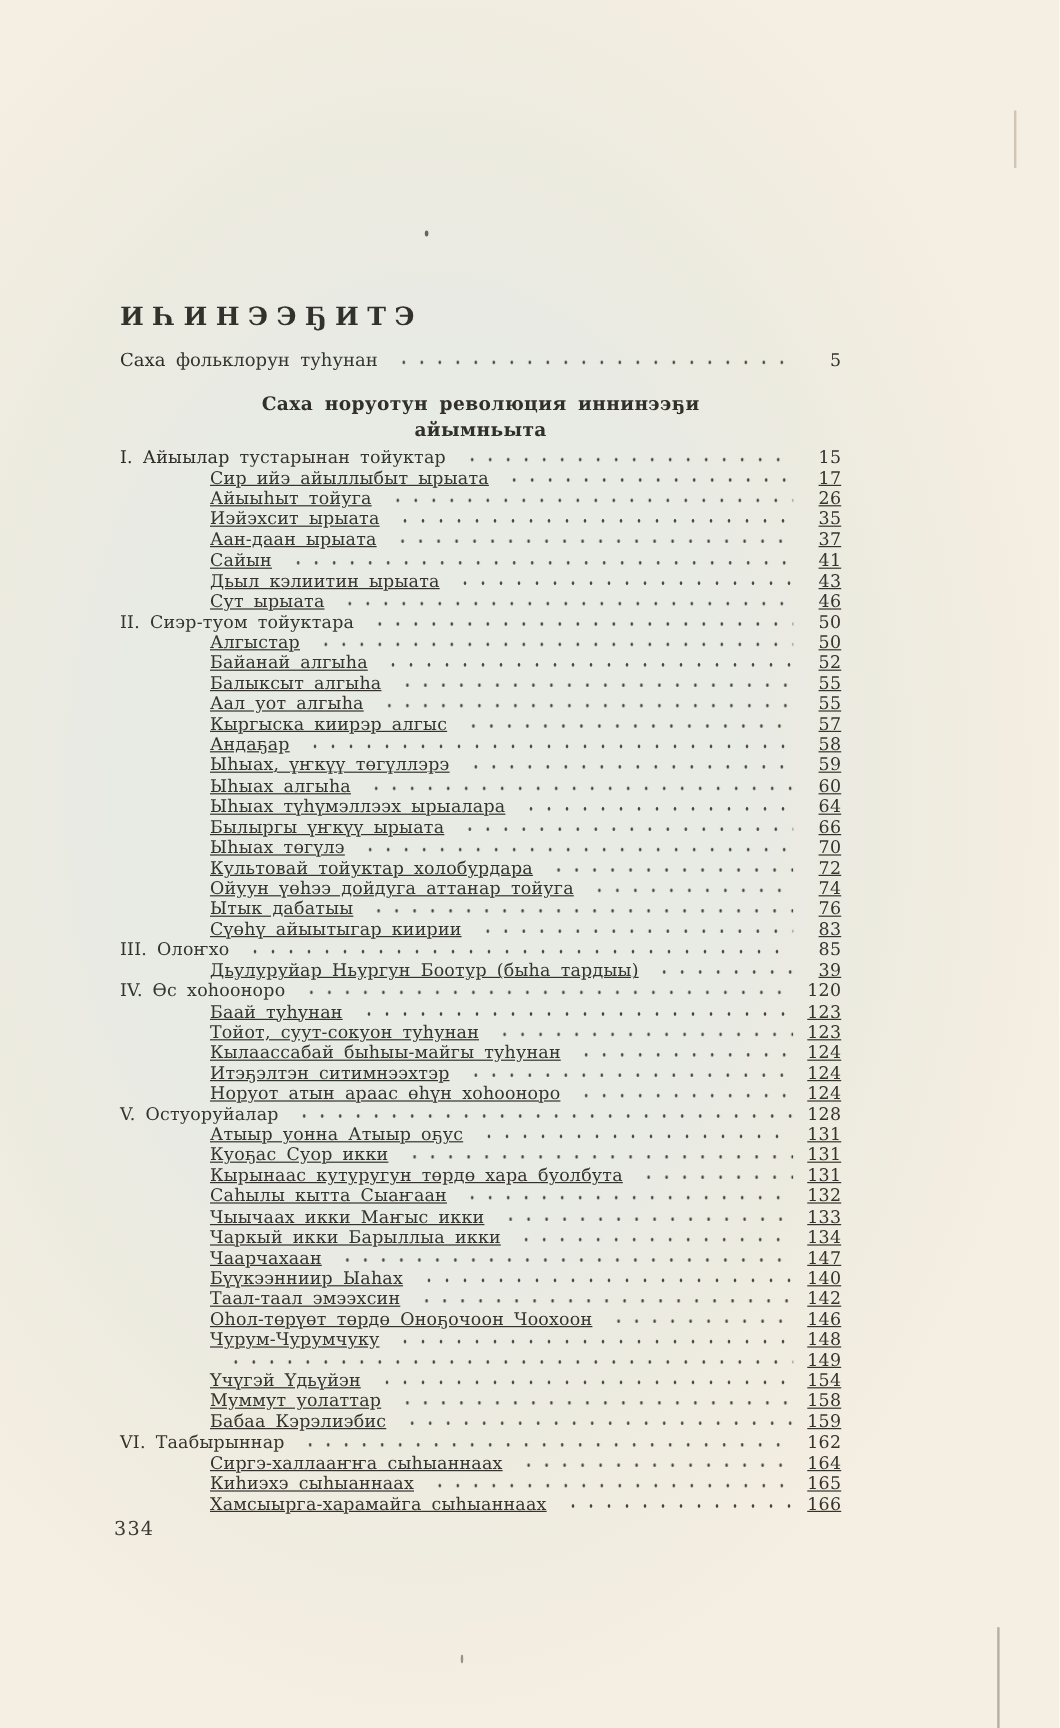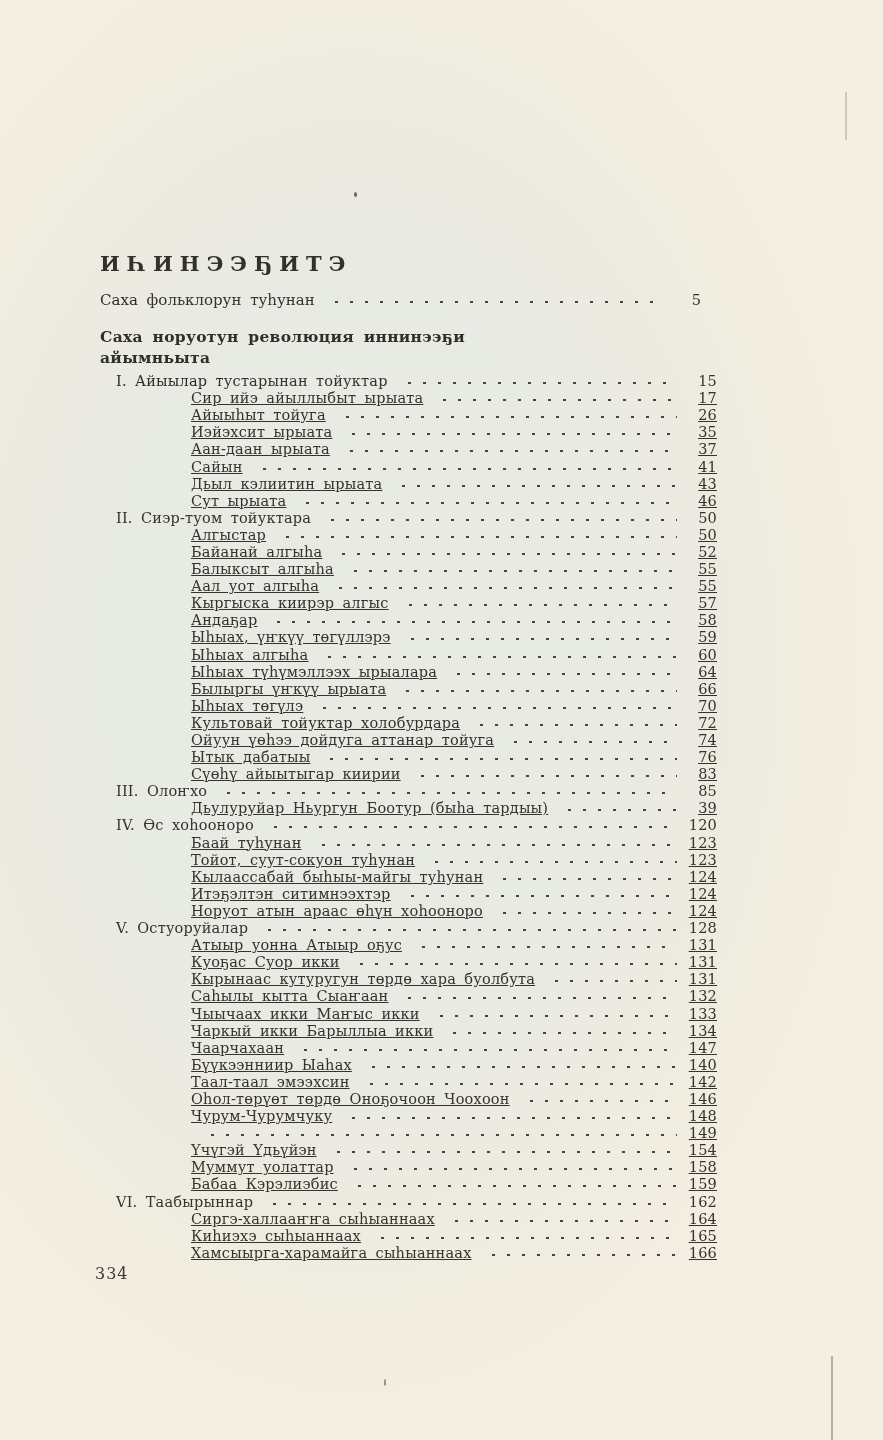--- a/index.html
+++ b/index.html
@@ -34,31 +34,31 @@
   .intro-row {
     position: absolute;
     left: 0; top: 291px; width: 100%;
     display: flex; align-items: baseline;
     font-size: 15px; line-height: 18px;
     word-spacing: 4px;
   }
   .section-heading {
     position: absolute;
     left: 0; top: 326px; width: 100%;
-    text-align: left;
+    text-align: center;
     font-weight: 700;
     font-size: 15.5px;
     line-height: 21px;
     word-spacing: 4px;
     letter-spacing: 0.3px;
     color: #302f29;
   }
   .toc {
     position: absolute;
-    left: 16px; top: 373px; width: 100%;
+    left: 0; top: 373px; width: 100%;
   }
   .row {
     display: flex; align-items: baseline;
     height: 17.1px; line-height: 17.1px;
     font-size: 14.5px;
     word-spacing: 3.5px;
     letter-spacing: 0.2px;
     white-space: nowrap;
   }
   .row.lvl1 { padding-left: 75px; text-decoration: underline; }

